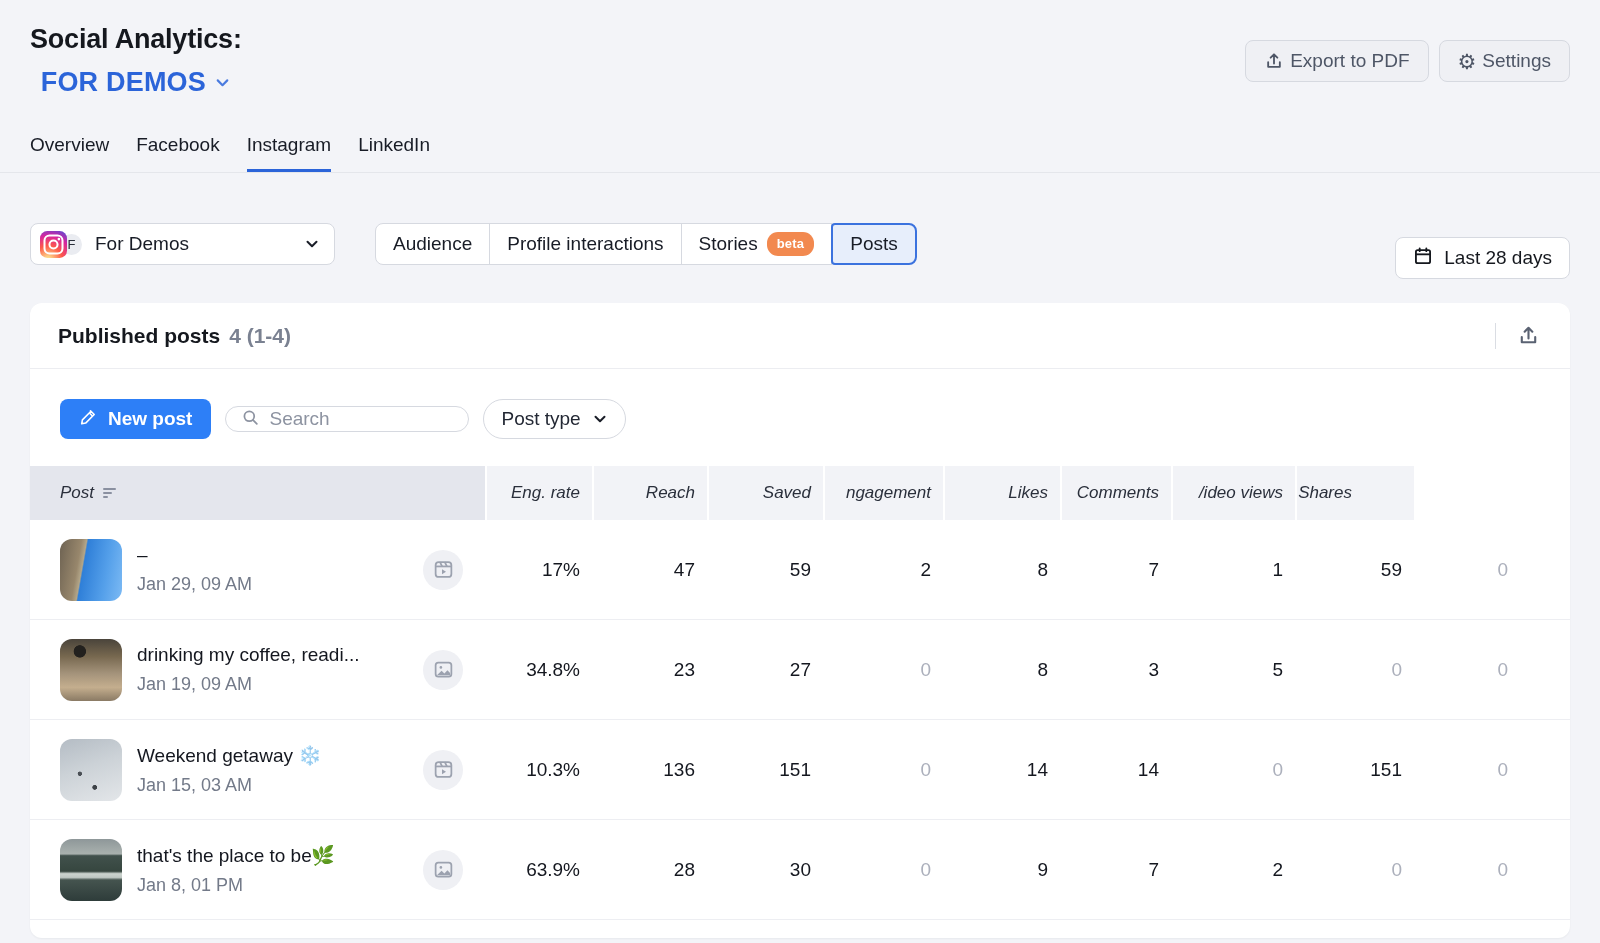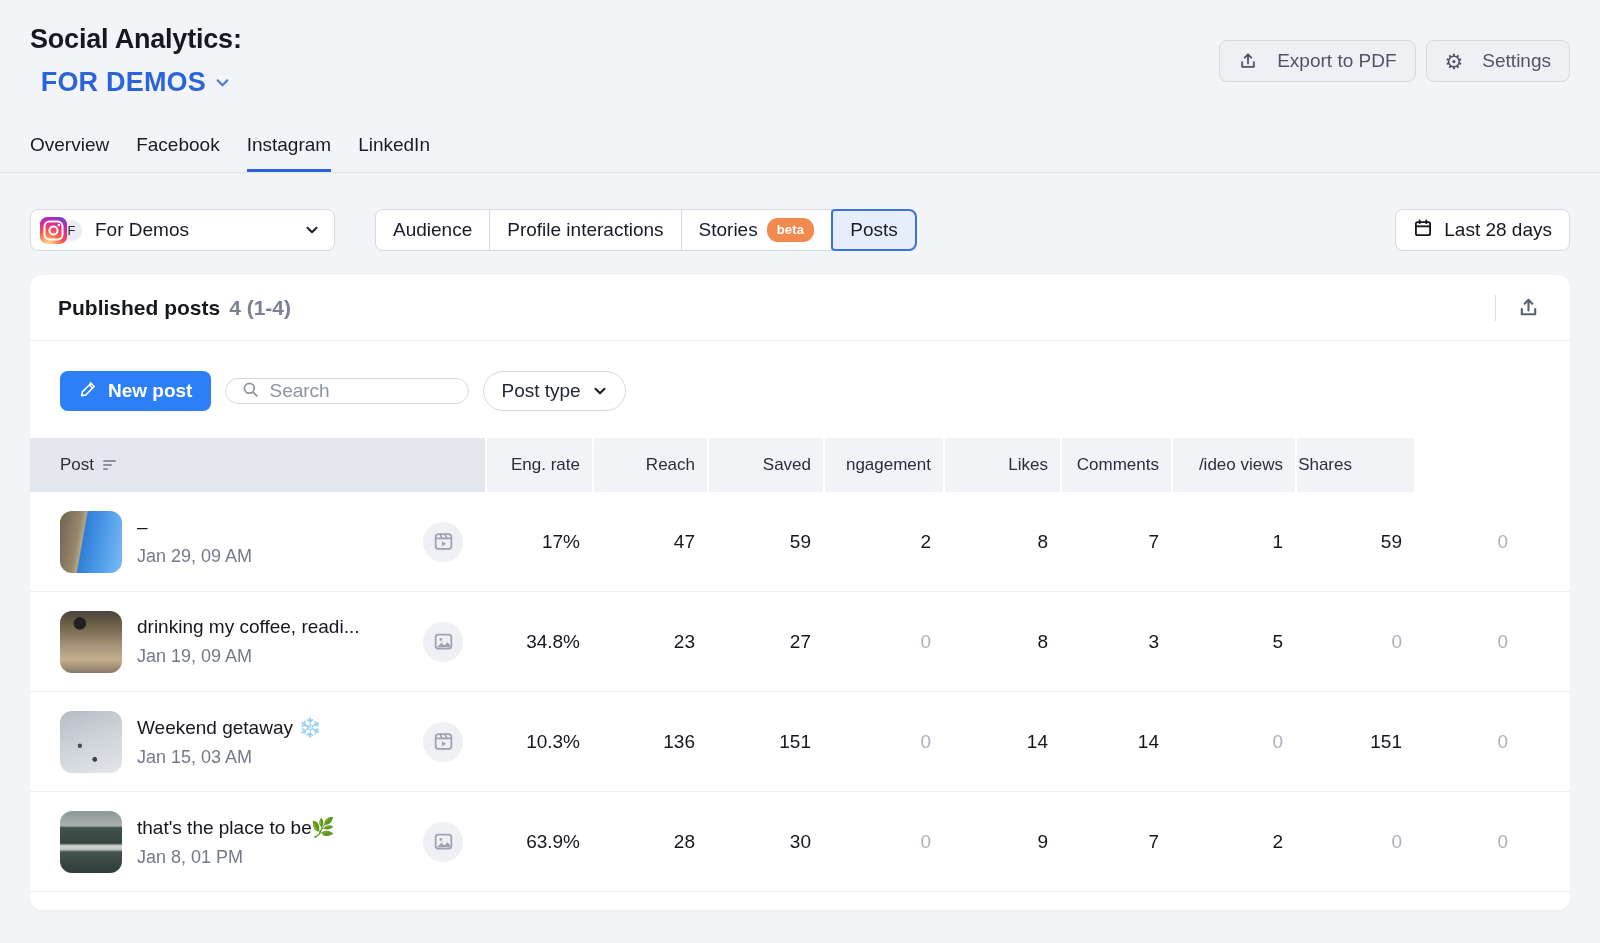--- a/index.html
+++ b/index.html
@@ -14,21 +14,21 @@
 
   
   .topbar { display:flex; align-items:center; padding-top:24px; }
   .title-group { display:flex; align-items:center; gap:12px;flex-direction:column; }
   .page-title { font-size:27px; font-weight:700; color:#15181E; letter-spacing:-0.2px; }
   .account-link { display:flex; align-items:center; gap:8px; cursor:pointer; }
   .account-link .label { font-size:27px; font-weight:700; color:#2B64D9; letter-spacing:0.2px; }
   .chev { display:inline-flex; }
   .top-actions { margin-left:auto; display:flex; gap:10px; }
   .ghost-btn {
-    display:flex; align-items:center; gap:19px; height:42px; padding:0 18px;
+    display:flex; align-items:center; gap:6px; height:42px; padding:0 18px;
     background:#EFF0F4; border:1px solid #D6D9E0; border-radius:8px;
     font-size:19px; font-weight:500; color:#4E5666; cursor:pointer;
   }
   .ghost-btn svg { display:block; }
   .gear-glyph { font-size:21px; line-height:1; color:#4E5666; }
 
   
   .tabs { display:flex; gap:27px; margin-top:36px; }
   .tab { font-size:19px; color:#181C26; padding-bottom:13px; cursor:pointer; border-bottom:3px solid transparent; }
   .tab.active { font-weight:500; border-bottom-color:#2B64D9; }
@@ -59,21 +59,21 @@
   .segment.active {
     background:#E7EEFB; border:2px solid #3B72DE; border-radius:4px 8px 8px 4px; z-index:2;
   }
   .beta-pill {
     background:#F2894F; color:#fff; font-size:13px; font-weight:700;
     padding:4px 10px 5px; border-radius:11px; letter-spacing:0.2px;
   }
   .date-btn {
     margin-left:auto; height:42px; display:flex; align-items:center; gap:11px; padding:0 17px;
     background:#fff; border:1px solid #D6D9E0; border-radius:8px;
-    font-size:19px; color:#15181E; cursor:pointer;
+    font-size:19px; color:#15181E; cursor:pointer;margin-top:28px;
   }
 
   
   .panel { margin-top:24px; background:#fff; border-radius:12px; box-shadow:0 1px 2px rgba(25,30,45,0.05); padding-bottom:18px; }
   .panel-header { height:66px; display:flex; align-items:center; padding:0 28px; border-bottom:1px solid #ECEDF1; }
   .panel-title { font-size:21px; font-weight:700; color:#15181E; }
   .panel-count { font-size:21px; font-weight:600; color:#7A8191; margin-left:9px; }
   .panel-actions { margin-left:auto; display:flex; align-items:center; gap:19px; }
   .vdiv { width:1px; height:26px; background:#DADDE3; }
   .icon-btn { background:none; border:none; cursor:pointer; display:flex; padding:2px; }
@@ -92,21 +92,21 @@
   .search-box input { border:none; outline:none; width:100%; font-size:19px; color:#181C26; font-family:inherit; background:transparent; }
   .search-box input::placeholder { color:#8D93A1; }
   .posttype-btn {
     height:40px; display:flex; align-items:center; gap:11px; padding:0 17px;
     background:#fff; border:1px solid #D6D9E0; border-radius:20px;
     font-size:19px; color:#232834; cursor:pointer; font-family:inherit;
   }
 
   
   .grid { display:grid; grid-template-columns:455px 107px 115px 116px 120px 117px 111px 124px 119px 156px; }
-  .thead { height:54px; }
+  .thead { height:54px;font-style:italic; }
   .th {
     background:#F2F3F7; display:flex; align-items:center; justify-content:flex-end;
     padding-right:12px; font-size:17px; color:#2A2F3B; border-left:2px solid #fff;
     white-space:nowrap; overflow:hidden;
   }
   .th.th-post { background:#E4E6ED; justify-content:flex-start; padding-left:30px; gap:9px; border-left:none; }
   .th:last-child { padding-right:62px; }
   .sort-icon { display:inline-flex; flex-direction:column; gap:2px; }
   .sort-icon i { display:block; height:2px; background:#8A90A0; border-radius:1px; }
   .sort-icon i:nth-child(1){ width:13px; } .sort-icon i:nth-child(2){ width:9px; } .sort-icon i:nth-child(3){ width:5px; }

